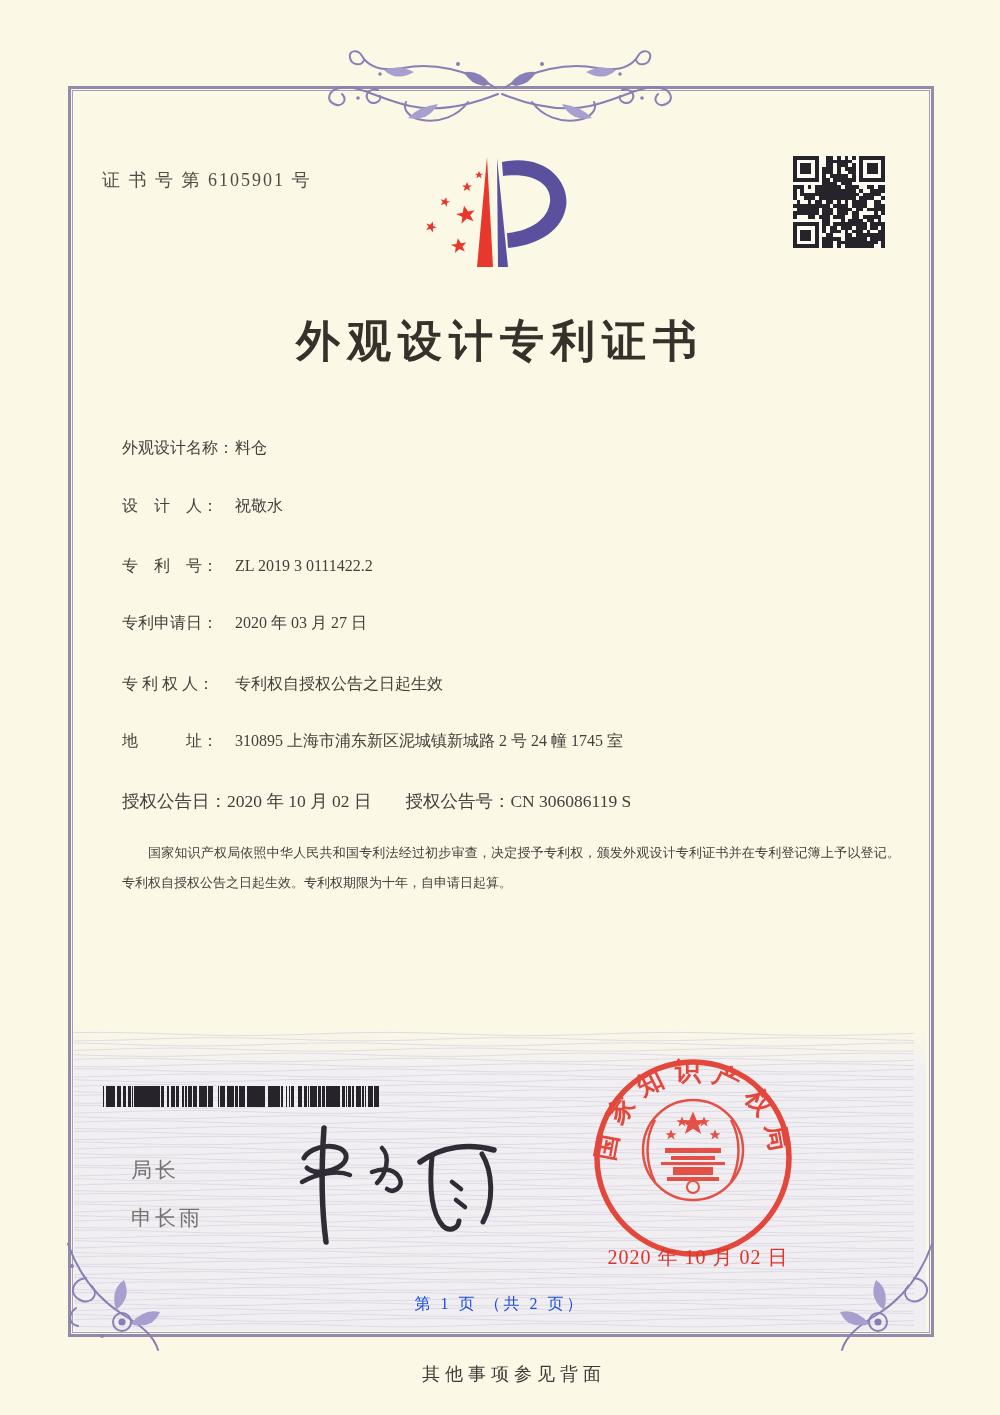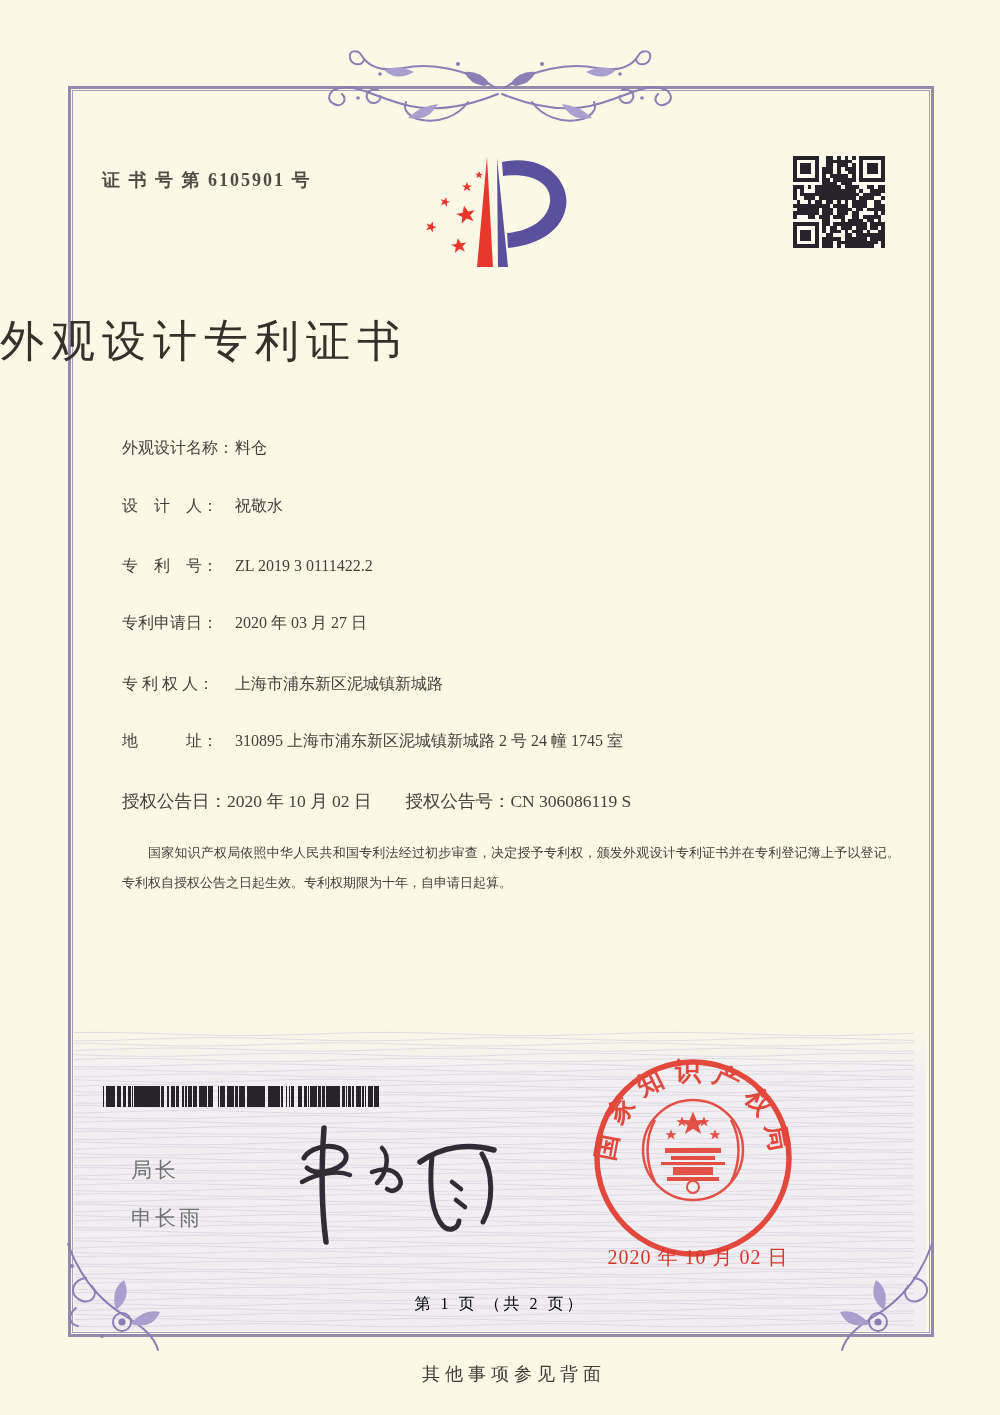--- a/index.html
+++ b/index.html
@@ -7,42 +7,42 @@
   .page{position:relative;width:1000px;height:1415px;background:#fbf8e6;
         font-family:"Liberation Serif","DejaVu Serif",serif;color:#45403a;}
   
   .frame{position:absolute;left:68px;top:86px;width:860px;height:1245px;
          border:3px solid #938bab;z-index:3;pointer-events:none;}
   .frame-inner{position:absolute;inset:1px;border:1px solid #a59dbd;}
   
   .texture{position:absolute;left:74px;top:1028px;width:852px;height:303px;
            background:linear-gradient(#fbf8e6,#f2eff3 45px,#f1eef2);z-index:1;}
   .texture svg{position:absolute;inset:0;}
-  .cert-no{position:absolute;left:102px;top:168px;font-size:18px;letter-spacing:2px;color:#514b44;z-index:4;font-weight:bold;}
+  .cert-no{position:absolute;left:102px;top:168px;font-size:18px;letter-spacing:2px;color:#514b44;z-index:4;}
   .logo{position:absolute;left:415px;top:145px;z-index:4;}
   .qr{position:absolute;left:793px;top:156px;width:92px;height:92px;z-index:4;}
-  .title{position:absolute;left:0;top:312px;width:100%;
-         font-size:44px;font-weight:normal;letter-spacing:7px;color:#36312a;z-index:4;}
+  .title{position:absolute;left:0;top:312px;width:100%;text-align:center;
+         font-size:44px;font-weight:bold;letter-spacing:7px;color:#36312a;z-index:4;}
   .rows{position:absolute;left:122px;top:0;width:790px;z-index:4;}
   .row{position:absolute;left:0;font-size:16px;white-space:pre;color:#45403a;}
   .lbl{display:inline-block;min-width:113px;white-space:pre;}
   .r0{top:438px}.r1{top:496px}.r2{top:556px}.r3{top:613px}.r4{top:674px}.r5{top:731px}
   .grant{position:absolute;left:122px;top:789px;font-size:17.5px;white-space:pre;z-index:4;display:flex;}
   .grant .pair2{margin-left:34px;}
   .body-text{position:absolute;left:122px;top:838px;width:778px;z-index:4;}
   .body-text p{margin:0;font-size:13px;line-height:29.5px;text-align:justify;text-indent:2em;color:#45403a;}
   .barcode{position:absolute;left:103px;top:1086px;width:277px;height:21px;z-index:4;}
   .director{position:absolute;left:131px;z-index:4;font-size:21px;color:#737373;letter-spacing:3px;}
   .d1{top:1156px}.d2{top:1204px}
   .signature{position:absolute;left:282px;top:1110px;z-index:4;}
   .seal{position:absolute;left:583px;top:1050px;z-index:5;opacity:.93;}
   .seal-date{position:absolute;left:598px;top:1244px;width:200px;text-align:center;
              font-size:20px;color:#da342a;letter-spacing:1px;z-index:5;white-space:pre;}
   .pageno{position:absolute;left:0;top:1294px;width:100%;text-align:center;
-          font-size:16px;letter-spacing:3px;color:#000000;z-index:4;}
+          font-size:16px;letter-spacing:3px;color:#1d4ed8;z-index:4;}
   .backnote{position:absolute;left:14px;top:1362px;width:100%;text-align:center;
             font-size:18px;letter-spacing:5px;color:#3f3a35;z-index:4;}
   .ornament{position:absolute;z-index:6;pointer-events:none;}
   .top-fl{left:318px;top:44px;}
   .c-bl{left:46px;top:1238px;}
   .c-br{left:822px;top:1238px;}
 </style>
 </head>
 <body>
 
@@ -509,21 +509,21 @@
         <rect x="7.36" y="73.60000000000001" width="11.040000000000001" height="11.040000000000001" fill="#26242a"></rect>
       </svg></div>
 
   <div class="title">外观设计专利证书</div>
 
   <div class="rows">
     <div class="row r0"><span class="lbl">外观设计名称：</span><span>料仓</span></div>
     <div class="row r1"><span class="lbl">设　计　人：</span><span>祝敬水</span></div>
     <div class="row r2"><span class="lbl">专　利　号：</span><span>ZL 2019 3 0111422.2</span></div>
     <div class="row r3"><span class="lbl">专利申请日：</span><span>2020 年 03 月 27 日</span></div>
-    <div class="row r4"><span class="lbl">专 利 权 人：</span><span>上海市浦东新区泥城镇新城路</span></div>
+    <div class="row r4"><span class="lbl">专 利 权 人：</span><span>专利权自授权公告之日起生效</span></div>
     <div class="row r5"><span class="lbl">地　　　址：</span><span>310895 上海市浦东新区泥城镇新城路 2 号 24 幢 1745 室</span></div>
   </div>
 
   <div class="grant">
     <span><span>授权公告日：</span><span>2020 年 10 月 02 日</span></span>
     <span class="pair2"><span>授权公告号：</span><span>CN 306086119 S</span></span>
   </div>
 
   <div class="body-text">
     <p>国家知识产权局依照中华人民共和国专利法经过初步审查，决定授予专利权，颁发外观设计专利证书并在专利登记簿上予以登记。专利权自授权公告之日起生效。专利权期限为十年，自申请日起算。</p>

